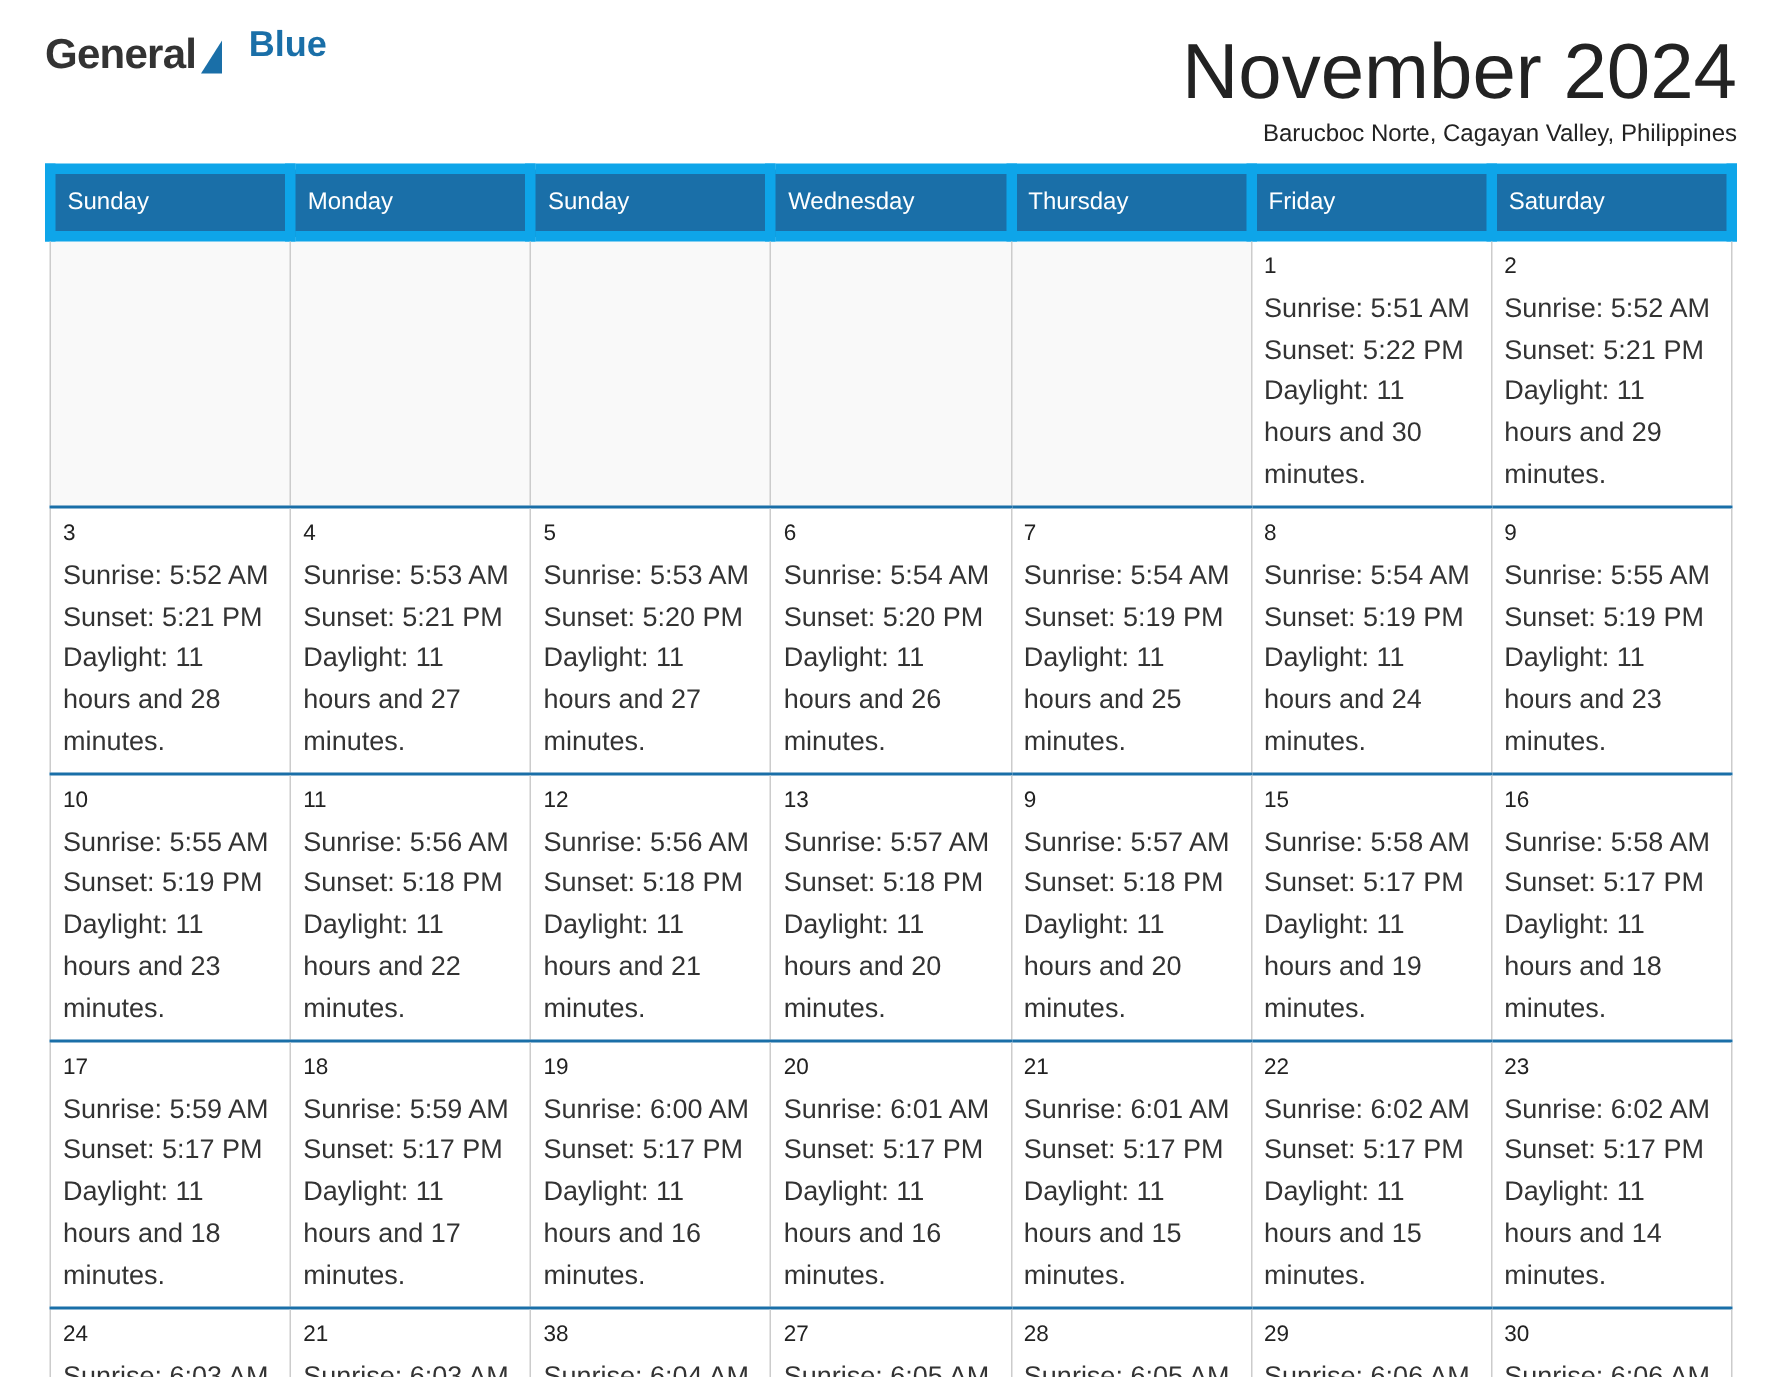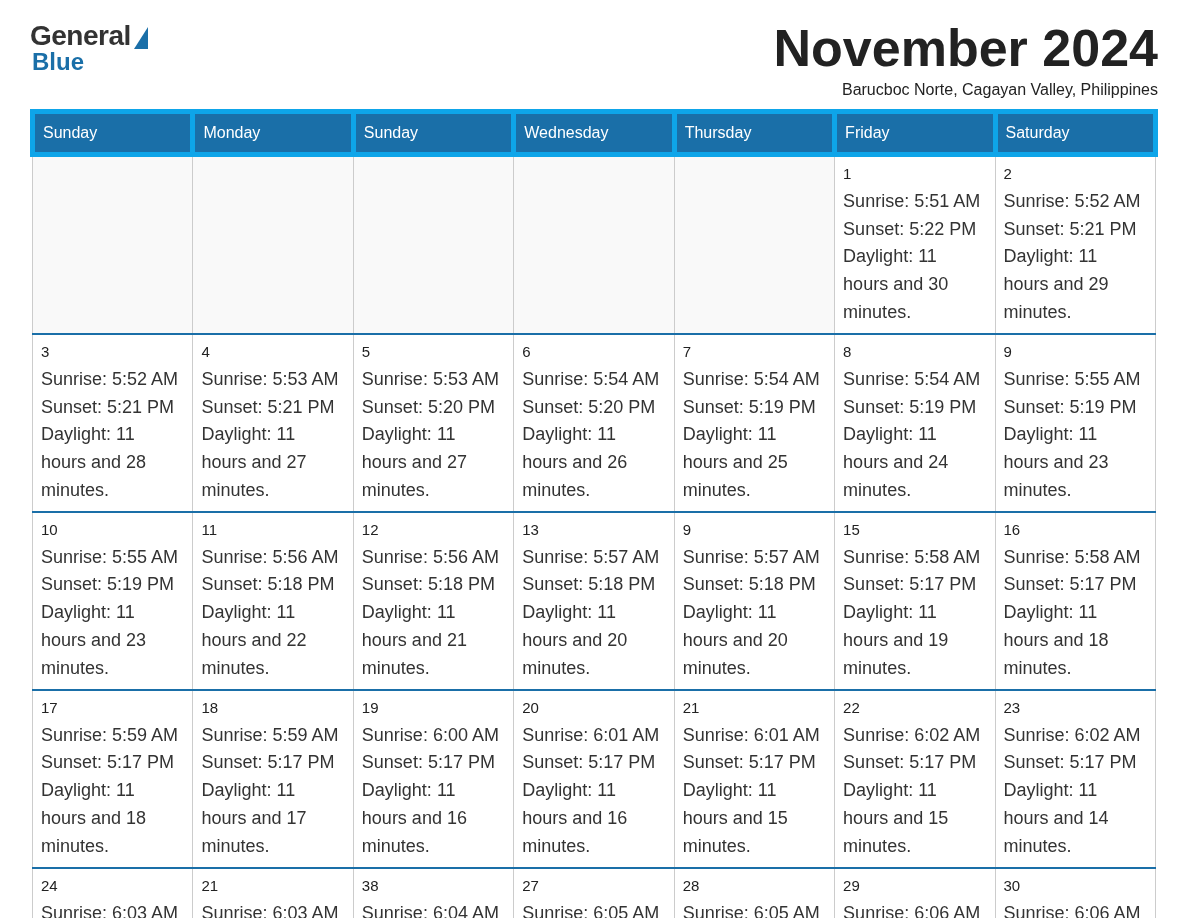--- a/index.html
+++ b/index.html
@@ -12,22 +12,22 @@
       min-height: 918px;
     }
     .header-area {
       display: flex;
       justify-content: space-between;
       align-items: flex-start;
       margin-bottom: 10px;
     }
     .logo {
       display: flex;
-      flex-direction: column;
       align-items: flex-start;
+      gap: 16px;
     }
     .logo-top {
       display: flex;
       align-items: center;
     }
     .logo-general {
       font-size: 28px;
       font-weight: bold;
       color: #333;
       letter-spacing: -0.5px;
@@ -45,42 +45,42 @@
       font-weight: bold;
       color: #1a6fa8;
       margin-left: 2px;
       margin-top: -4px;
     }
     .title-area {
       text-align: right;
     }
     .month-title {
       font-size: 52px;
-      font-weight: bold;
+      font-weight: normal;
       color: #222;
       line-height: 1.1;
     }
     .location-title {
       font-size: 16px;
       color: #222;
       margin-top: 4px;
     }
     .calendar {
       width: 100%;
       border-collapse: collapse;
       margin-top: 10px;
     }
     .calendar th {
       background-color: #1a6fa8;
       color: #fff;
       padding: 10px 8px;
       text-align: left;
       font-size: 16px;
       font-weight: normal;
-      border: 5px solid #0ea5e9;
+      border: 7px solid #0ea5e9;
     }
     .calendar td {
       vertical-align: top;
       padding: 6px 8px;
       border: 1px solid #ccc;
       width: 14.28%;
       min-height: 100px;
       font-size: 13px;
       line-height: 1.5;
     }

